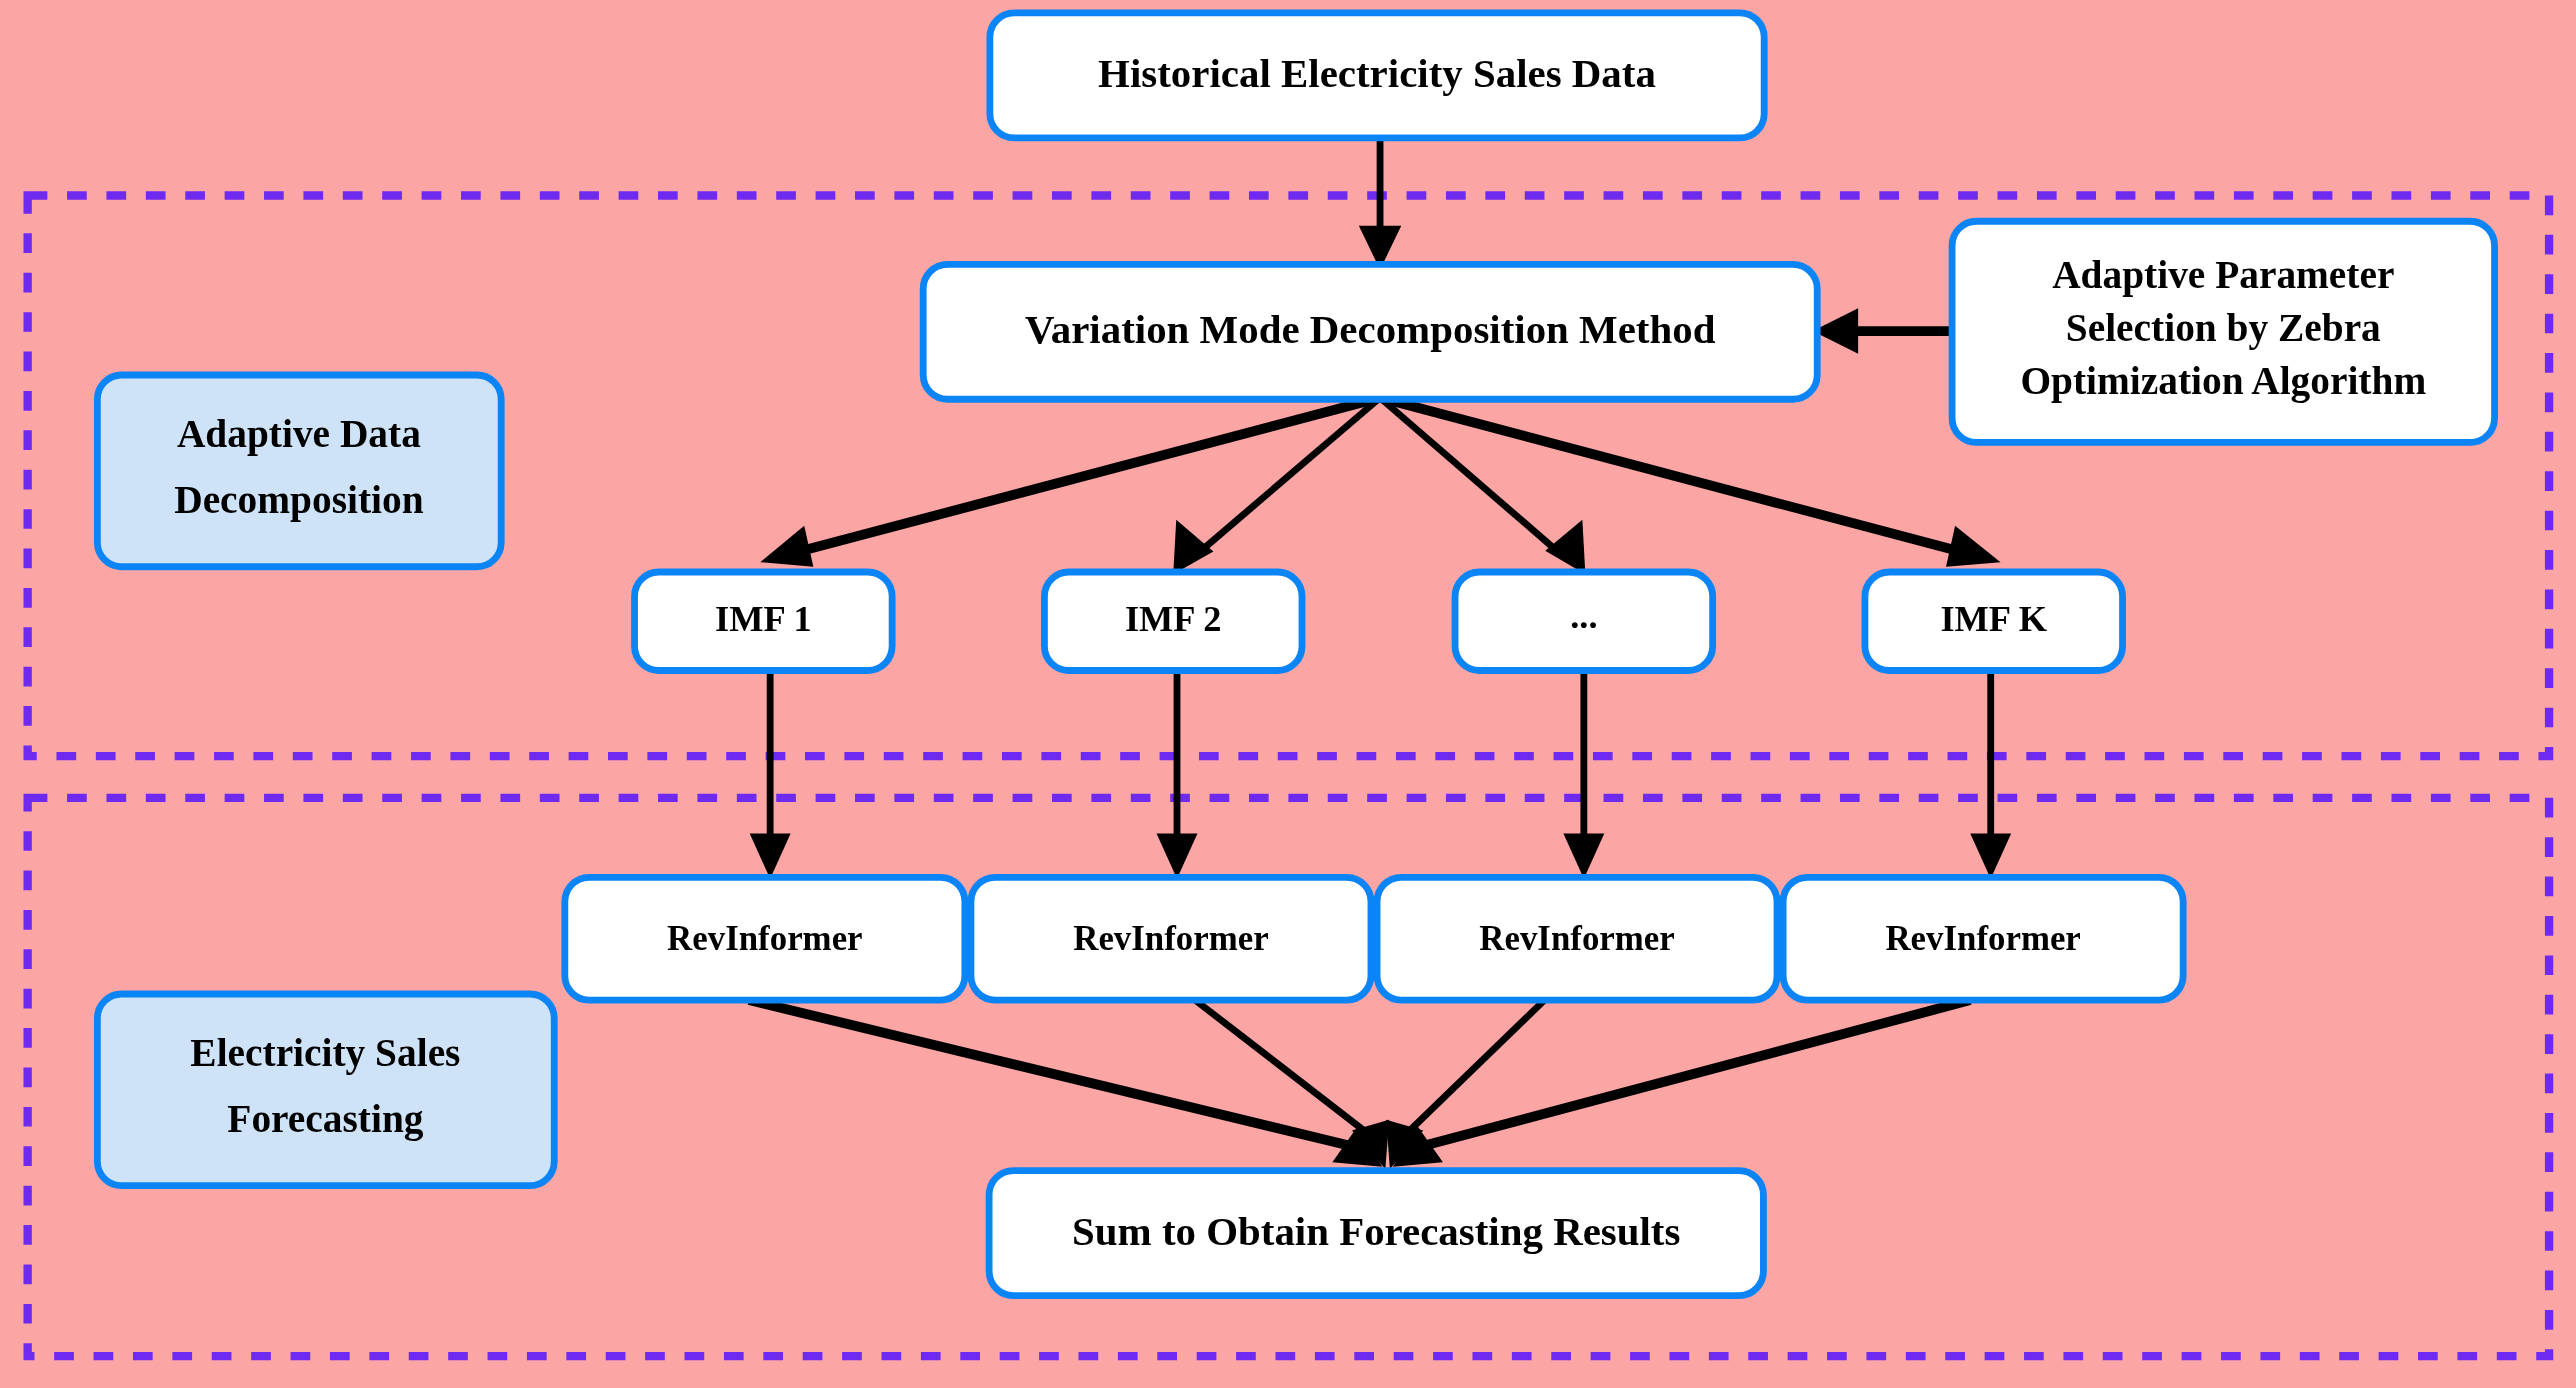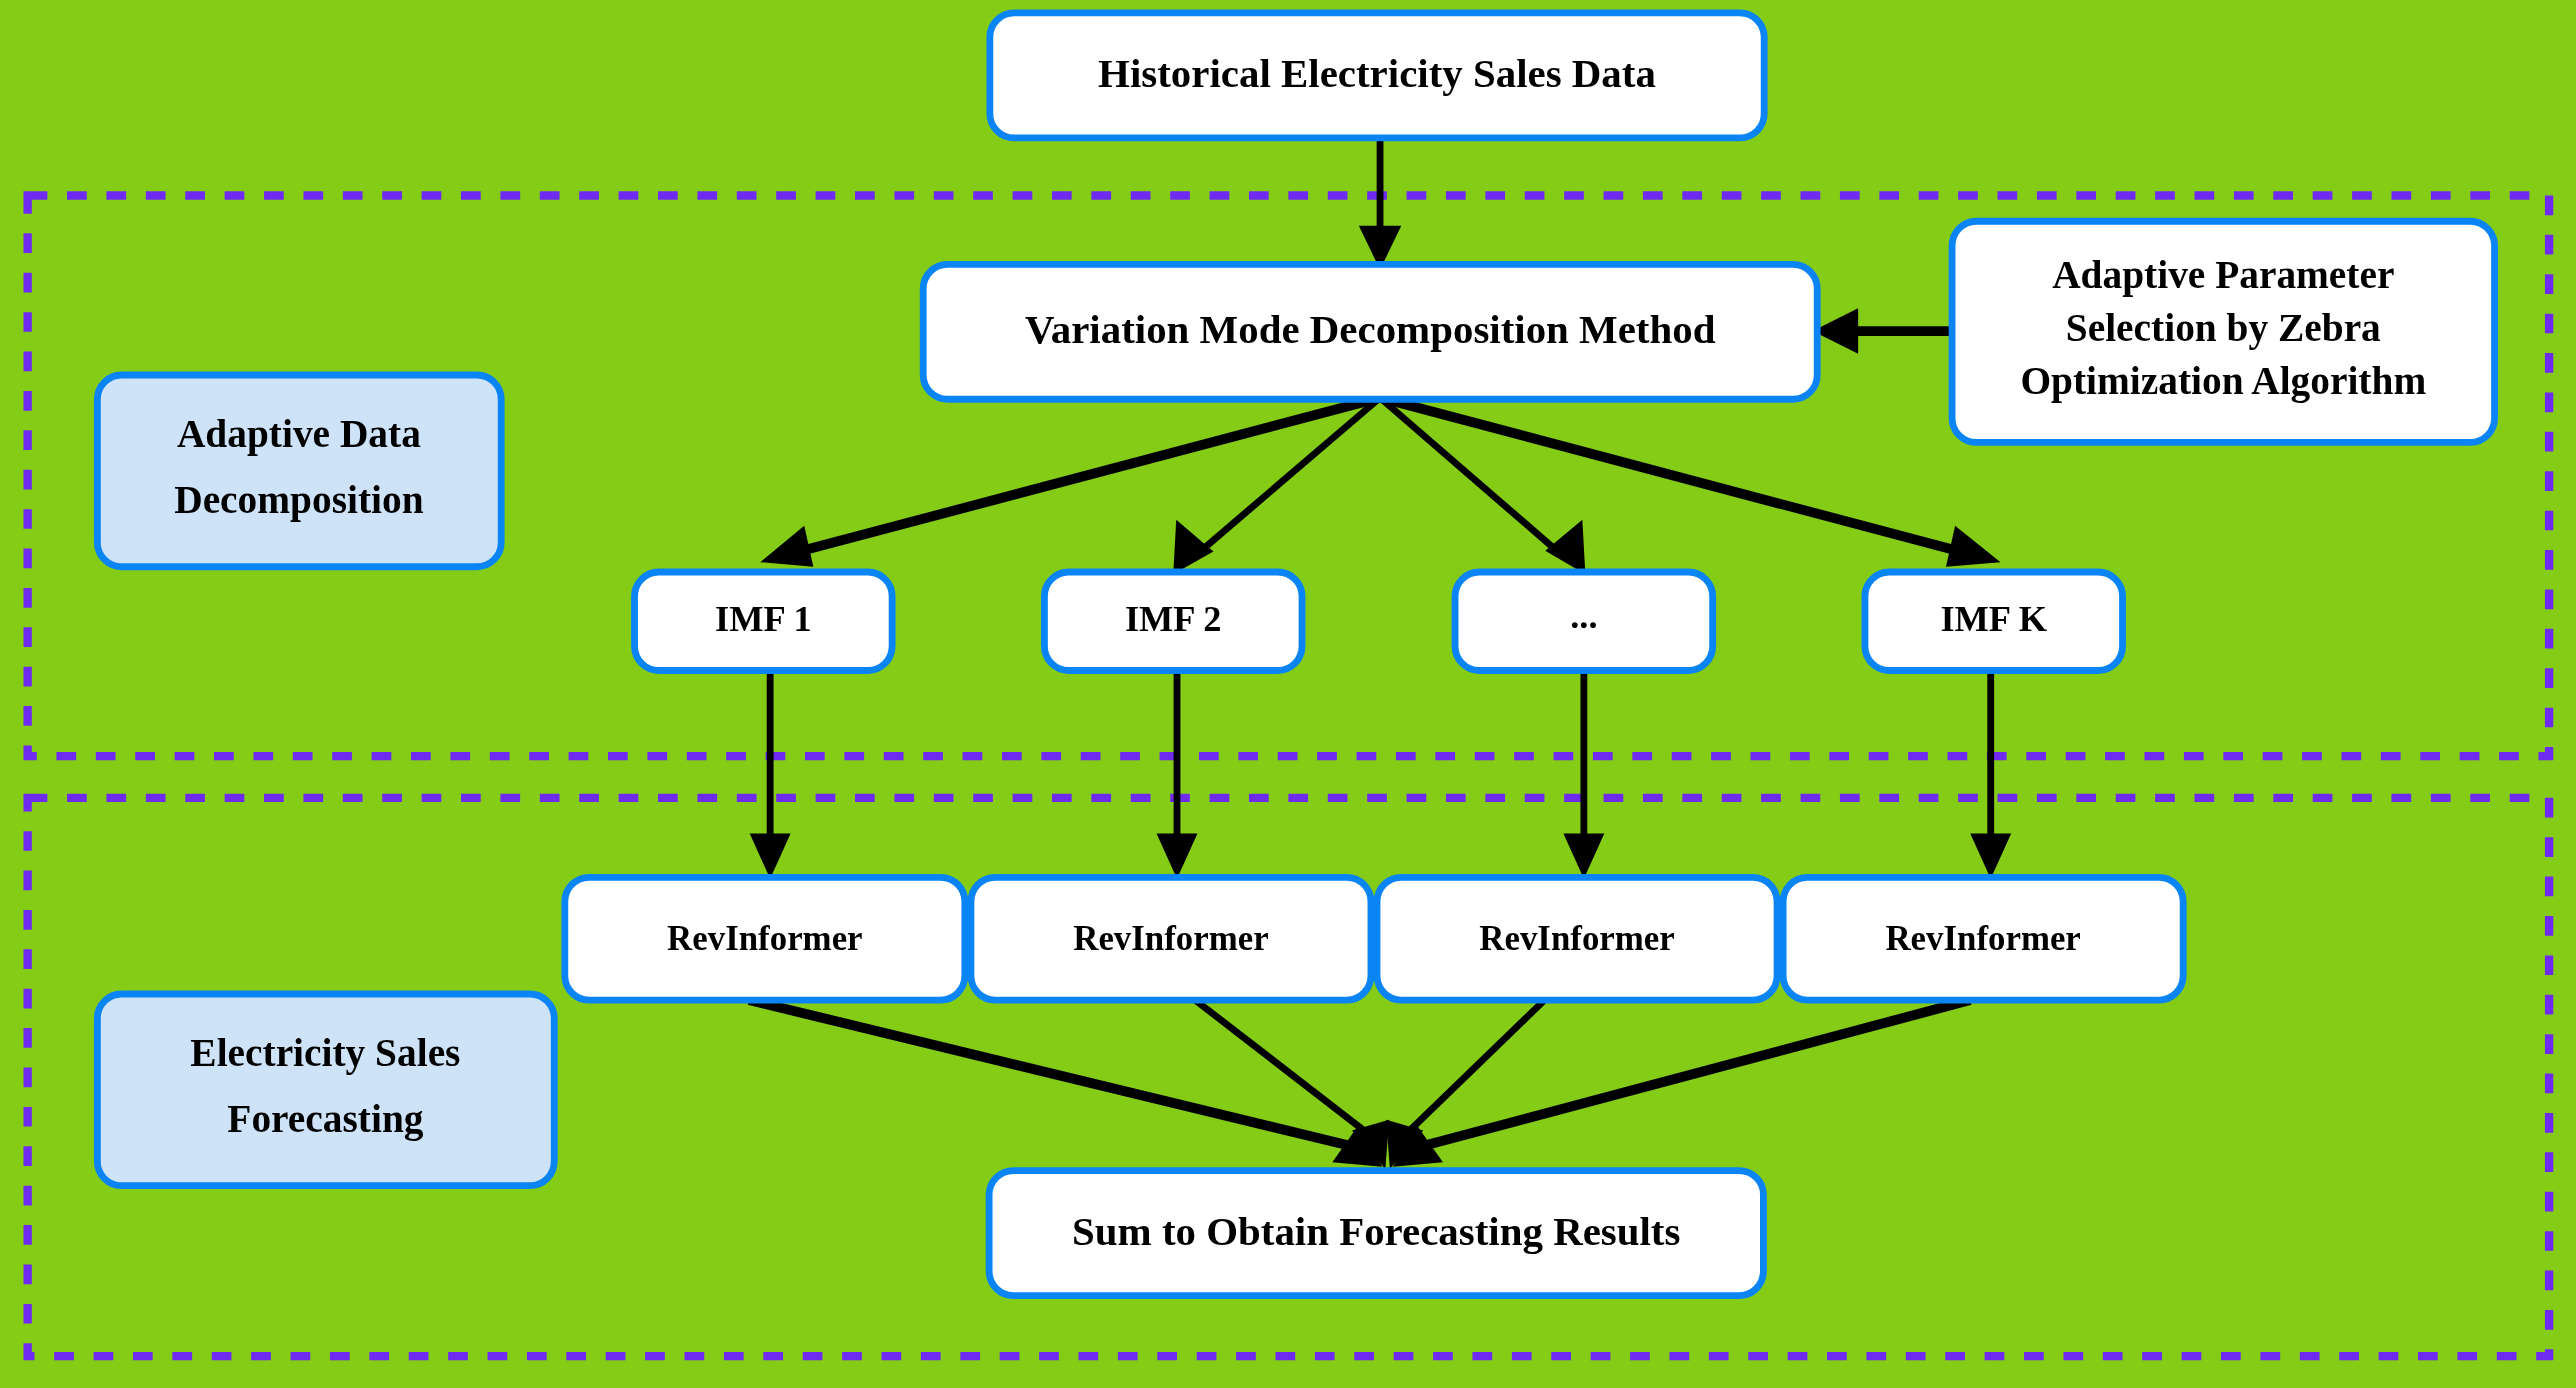--- a/index.html
+++ b/index.html
@@ -10,21 +10,21 @@
   body {
     width: 2576px;
     height: 1388px;
     overflow: hidden;
     font-family: "Liberation Serif", "DejaVu Serif", serif;
   }
   #diagram-root {
     position: relative;
     width: 2576px;
     height: 1388px;
-    background: #84cc16;
+    background: #fca5a5;
   }
   svg.layer {
     position: absolute;
     top: 0;
     left: 0;
     width: 2576px;
     height: 1388px;
   }
   .node-text {
     font-family: "Liberation Serif", "DejaVu Serif", serif;

